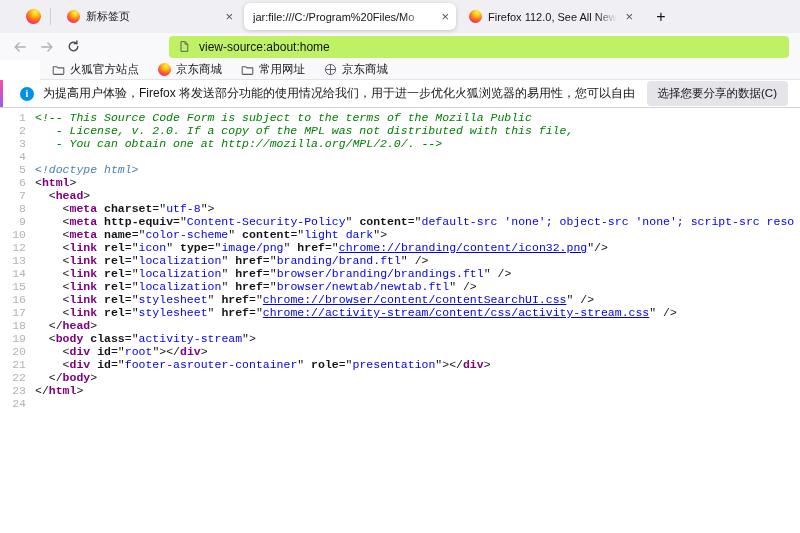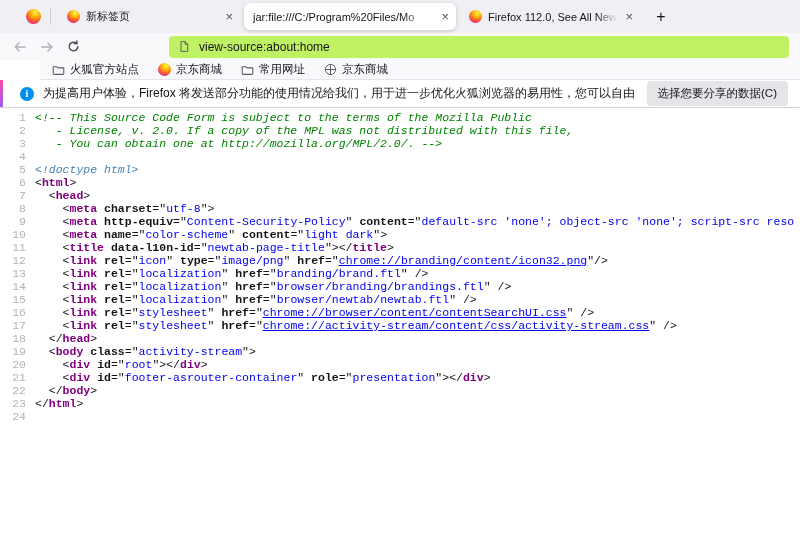--- a/index.html
+++ b/index.html
@@ -164,21 +164,20 @@
     <div class="codeline"><span class="ln">1</span><span class="tk-c">&lt;!-- This Source Code Form is subject to the terms of the Mozilla Public</span></div>
     <div class="codeline"><span class="ln">2</span><span class="tk-c">   - License, v. 2.0. If a copy of the MPL was not distributed with this file,</span></div>
     <div class="codeline"><span class="ln">3</span><span class="tk-c">   - You can obtain one at http://mozilla.org/MPL/2.0/. --&gt;</span></div>
     <div class="codeline"><span class="ln">4</span></div>
     <div class="codeline"><span class="ln">5</span><span class="tk-d">&lt;!doctype html&gt;</span></div>
     <div class="codeline"><span class="ln">6</span><span class="tk-p">&lt;</span><span class="tk-t">html</span><span class="tk-p">&gt;</span></div>
     <div class="codeline"><span class="ln">7</span><span class="tk-p">  &lt;</span><span class="tk-t">head</span><span class="tk-p">&gt;</span></div>
     <div class="codeline"><span class="ln">8</span><span class="tk-p">    &lt;</span><span class="tk-t">meta</span><span class="tk-p"> </span><span class="tk-a">charset</span><span class="tk-p">="</span><span class="tk-v">utf-8</span><span class="tk-p">"&gt;</span></div>
     <div class="codeline"><span class="ln">9</span><span class="tk-p">    &lt;</span><span class="tk-t">meta</span><span class="tk-p"> </span><span class="tk-a">http-equiv</span><span class="tk-p">="</span><span class="tk-v">Content-Security-Policy</span><span class="tk-p">" </span><span class="tk-a">content</span><span class="tk-p">="</span><span class="tk-v">default-src 'none'; object-src 'none'; script-src reso</span></div>
     <div class="codeline"><span class="ln">10</span><span class="tk-p">    &lt;</span><span class="tk-t">meta</span><span class="tk-p"> </span><span class="tk-a">name</span><span class="tk-p">="</span><span class="tk-v">color-scheme</span><span class="tk-p">" </span><span class="tk-a">content</span><span class="tk-p">="</span><span class="tk-v">light dark</span><span class="tk-p">"&gt;</span></div>
-    <div class="codeline"><span class="ln">11</span><span class="tk-p">    &lt;</span><span class="tk-t">title</span><span class="tk-p"> </span><span class="tk-a">data-l10n-id</span><span class="tk-p">="</span><span class="tk-v">newtab-page-title</span><span class="tk-p">"&gt;&lt;/</span><span class="tk-t">title</span><span class="tk-p">&gt;</span></div>
     <div class="codeline"><span class="ln">12</span><span class="tk-p">    &lt;</span><span class="tk-t">link</span><span class="tk-p"> </span><span class="tk-a">rel</span><span class="tk-p">="</span><span class="tk-v">icon</span><span class="tk-p">" </span><span class="tk-a">type</span><span class="tk-p">="</span><span class="tk-v">image/png</span><span class="tk-p">" </span><span class="tk-a">href</span><span class="tk-p">="</span><span class="tk-l">chrome://branding/content/icon32.png</span><span class="tk-p">"/&gt;</span></div>
     <div class="codeline"><span class="ln">13</span><span class="tk-p">    &lt;</span><span class="tk-t">link</span><span class="tk-p"> </span><span class="tk-a">rel</span><span class="tk-p">="</span><span class="tk-v">localization</span><span class="tk-p">" </span><span class="tk-a">href</span><span class="tk-p">="</span><span class="tk-v">branding/brand.ftl</span><span class="tk-p">" /&gt;</span></div>
     <div class="codeline"><span class="ln">14</span><span class="tk-p">    &lt;</span><span class="tk-t">link</span><span class="tk-p"> </span><span class="tk-a">rel</span><span class="tk-p">="</span><span class="tk-v">localization</span><span class="tk-p">" </span><span class="tk-a">href</span><span class="tk-p">="</span><span class="tk-v">browser/branding/brandings.ftl</span><span class="tk-p">" /&gt;</span></div>
     <div class="codeline"><span class="ln">15</span><span class="tk-p">    &lt;</span><span class="tk-t">link</span><span class="tk-p"> </span><span class="tk-a">rel</span><span class="tk-p">="</span><span class="tk-v">localization</span><span class="tk-p">" </span><span class="tk-a">href</span><span class="tk-p">="</span><span class="tk-v">browser/newtab/newtab.ftl</span><span class="tk-p">" /&gt;</span></div>
     <div class="codeline"><span class="ln">16</span><span class="tk-p">    &lt;</span><span class="tk-t">link</span><span class="tk-p"> </span><span class="tk-a">rel</span><span class="tk-p">="</span><span class="tk-v">stylesheet</span><span class="tk-p">" </span><span class="tk-a">href</span><span class="tk-p">="</span><span class="tk-l">chrome://browser/content/contentSearchUI.css</span><span class="tk-p">" /&gt;</span></div>
     <div class="codeline"><span class="ln">17</span><span class="tk-p">    &lt;</span><span class="tk-t">link</span><span class="tk-p"> </span><span class="tk-a">rel</span><span class="tk-p">="</span><span class="tk-v">stylesheet</span><span class="tk-p">" </span><span class="tk-a">href</span><span class="tk-p">="</span><span class="tk-l">chrome://activity-stream/content/css/activity-stream.css</span><span class="tk-p">" /&gt;</span></div>
     <div class="codeline"><span class="ln">18</span><span class="tk-p">  &lt;/</span><span class="tk-t">head</span><span class="tk-p">&gt;</span></div>
     <div class="codeline"><span class="ln">19</span><span class="tk-p">  &lt;</span><span class="tk-t">body</span><span class="tk-p"> </span><span class="tk-a">class</span><span class="tk-p">="</span><span class="tk-v">activity-stream</span><span class="tk-p">"&gt;</span></div>
     <div class="codeline"><span class="ln">20</span><span class="tk-p">    &lt;</span><span class="tk-t">div</span><span class="tk-p"> </span><span class="tk-a">id</span><span class="tk-p">="</span><span class="tk-v">root</span><span class="tk-p">"&gt;&lt;/</span><span class="tk-t">div</span><span class="tk-p">&gt;</span></div>
     <div class="codeline"><span class="ln">21</span><span class="tk-p">    &lt;</span><span class="tk-t">div</span><span class="tk-p"> </span><span class="tk-a">id</span><span class="tk-p">="</span><span class="tk-v">footer-asrouter-container</span><span class="tk-p">" </span><span class="tk-a">role</span><span class="tk-p">="</span><span class="tk-v">presentation</span><span class="tk-p">"&gt;&lt;/</span><span class="tk-t">div</span><span class="tk-p">&gt;</span></div>

